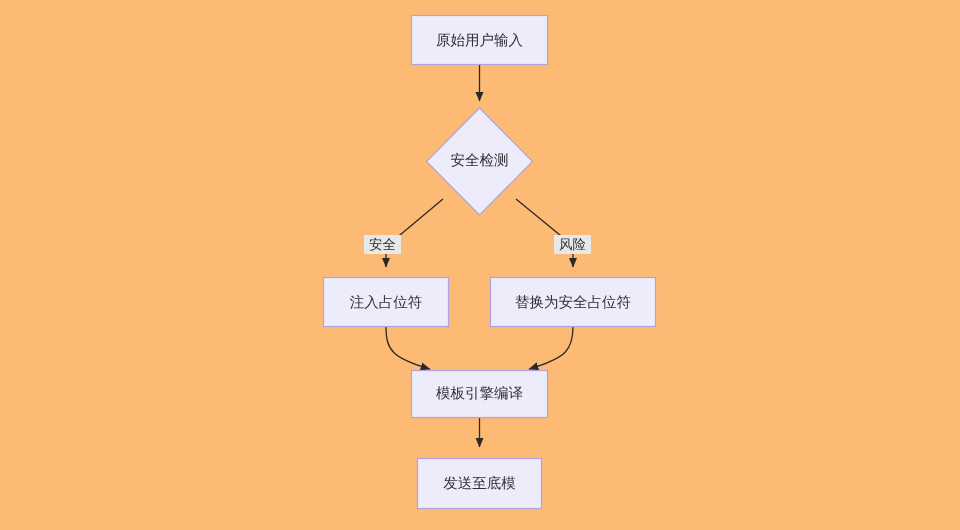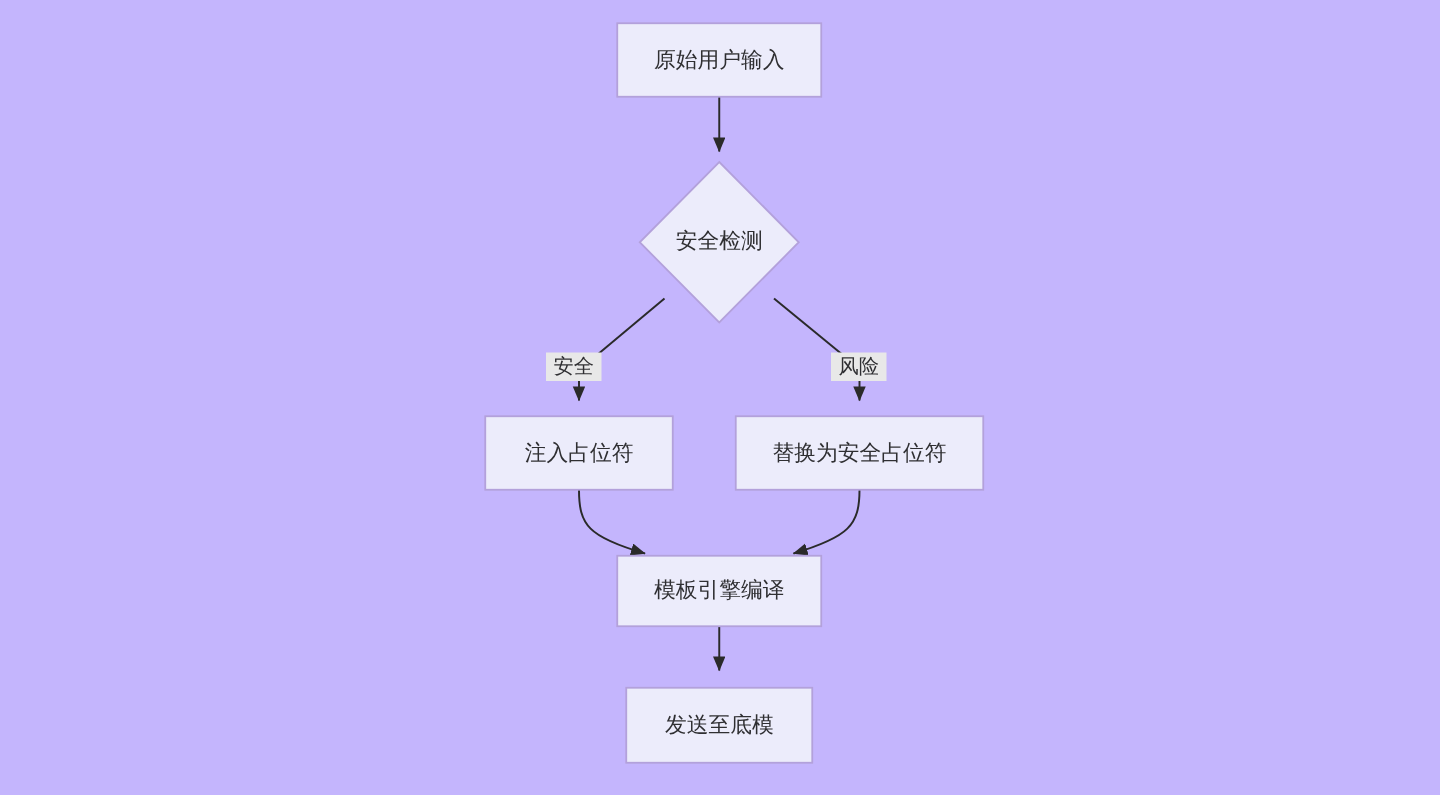--- a/index.html
+++ b/index.html
@@ -11,21 +11,21 @@
   body {
     width: 960px;
     height: 530px;
     font-family: "Liberation Sans", "DejaVu Sans", sans-serif;
     overflow: hidden;
   }
   #diagram-root {
     position: relative;
     width: 960px;
     height: 530px;
-    background: #c4b5fd;
+    background: #fdba74;
   }
   #flow-svg {
     position: absolute;
     top: 0;
     left: 0;
     width: 960px;
     height: 530px;
     display: block;
   }
   .node-rect {

